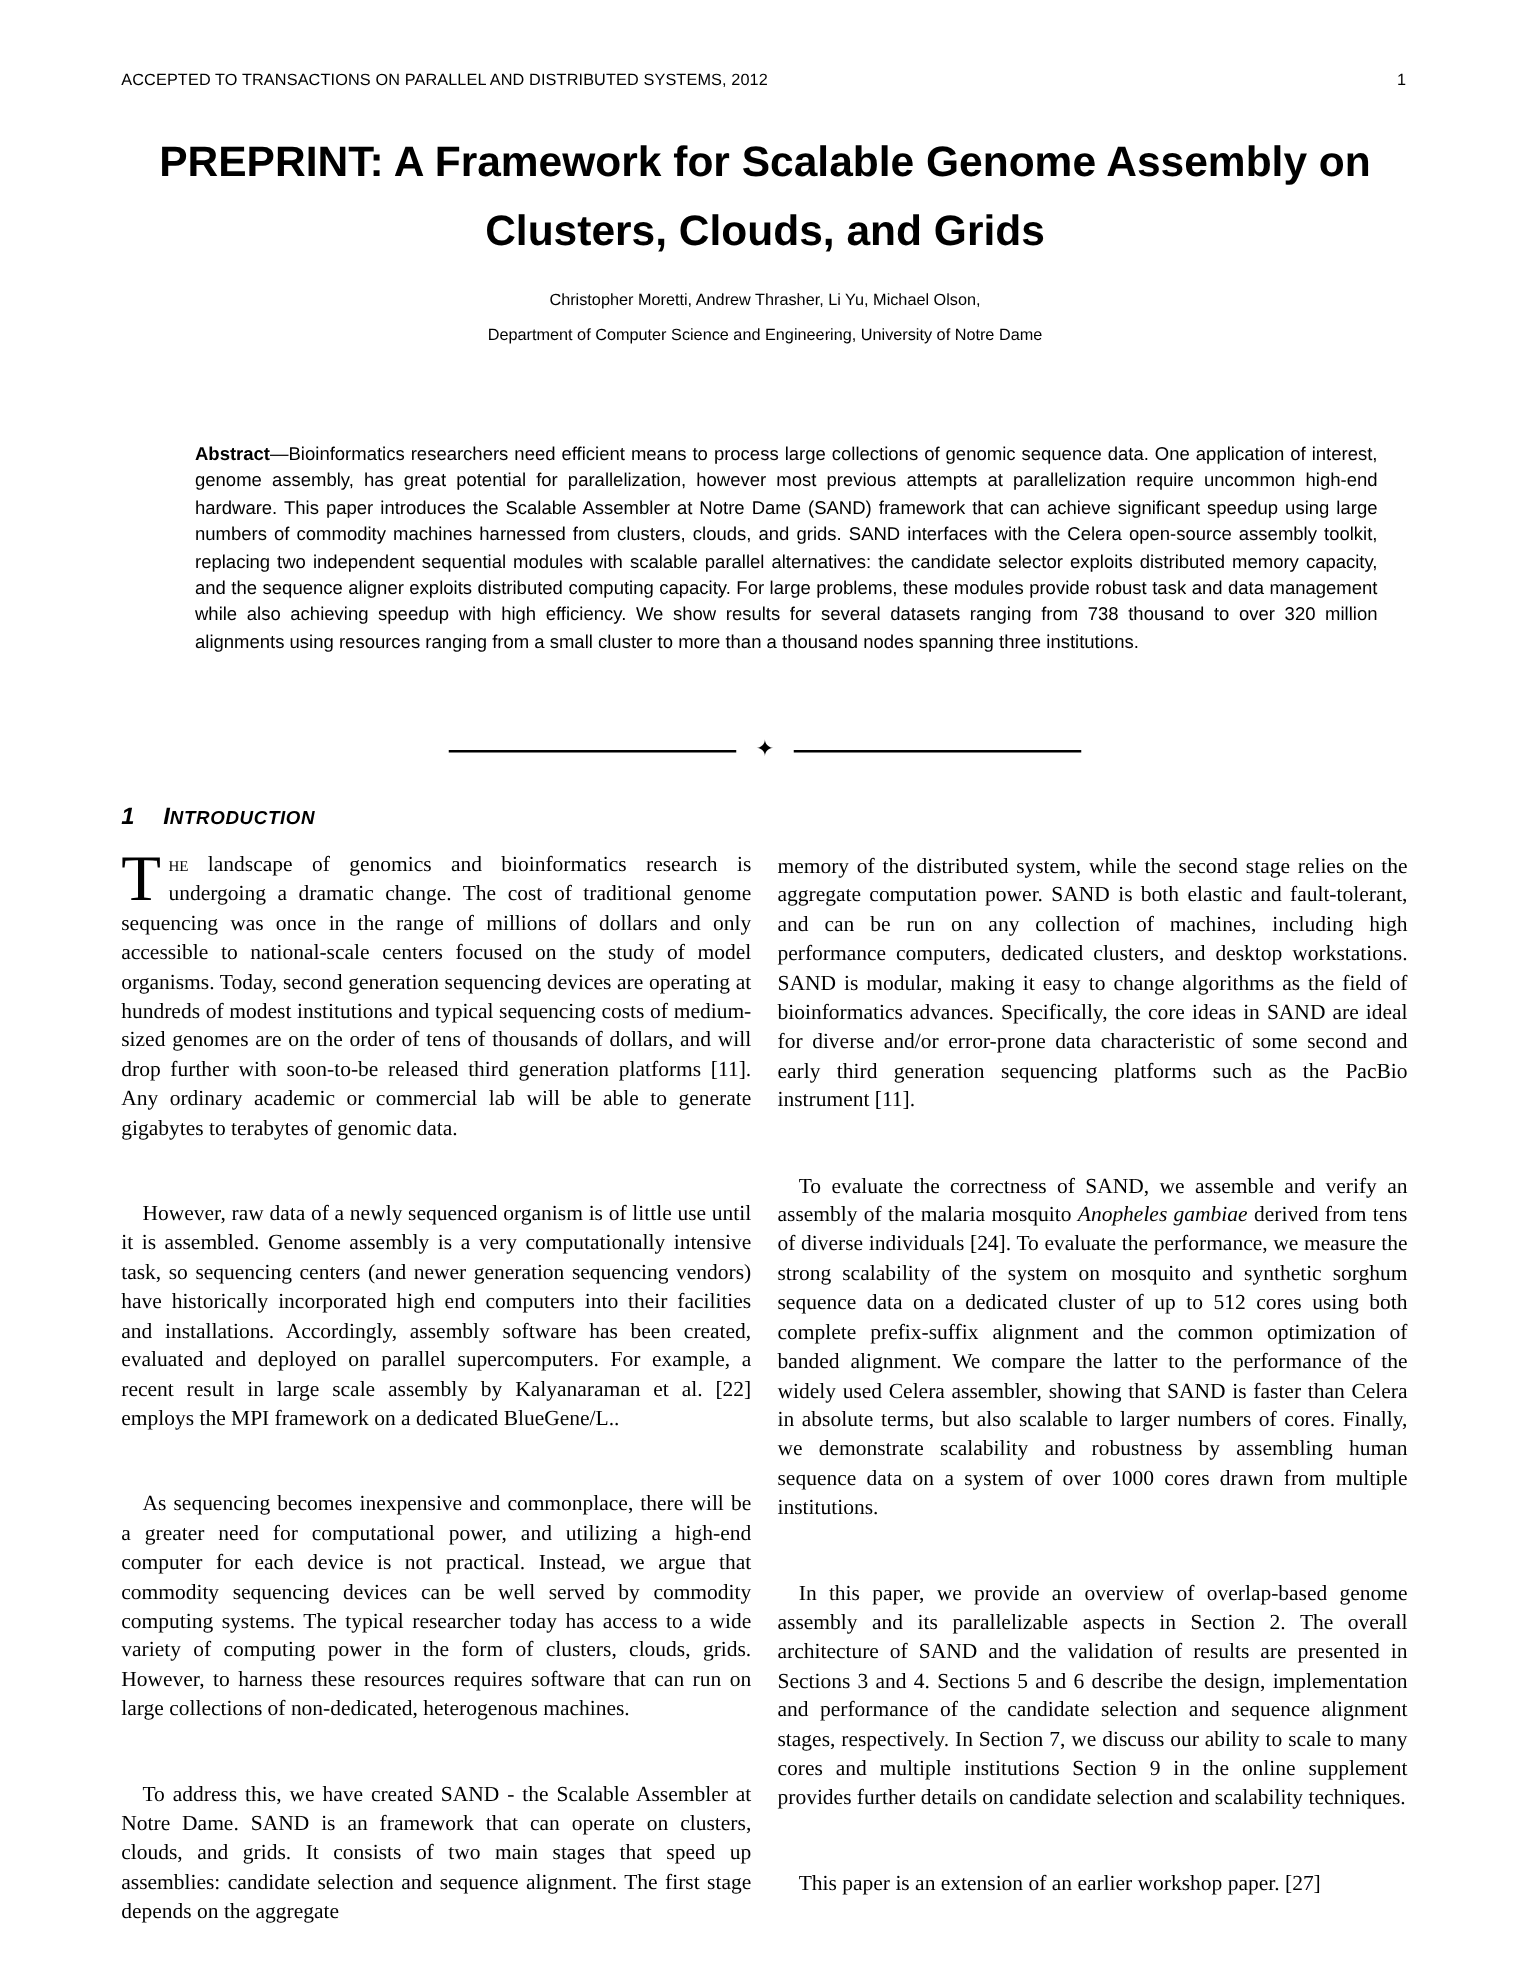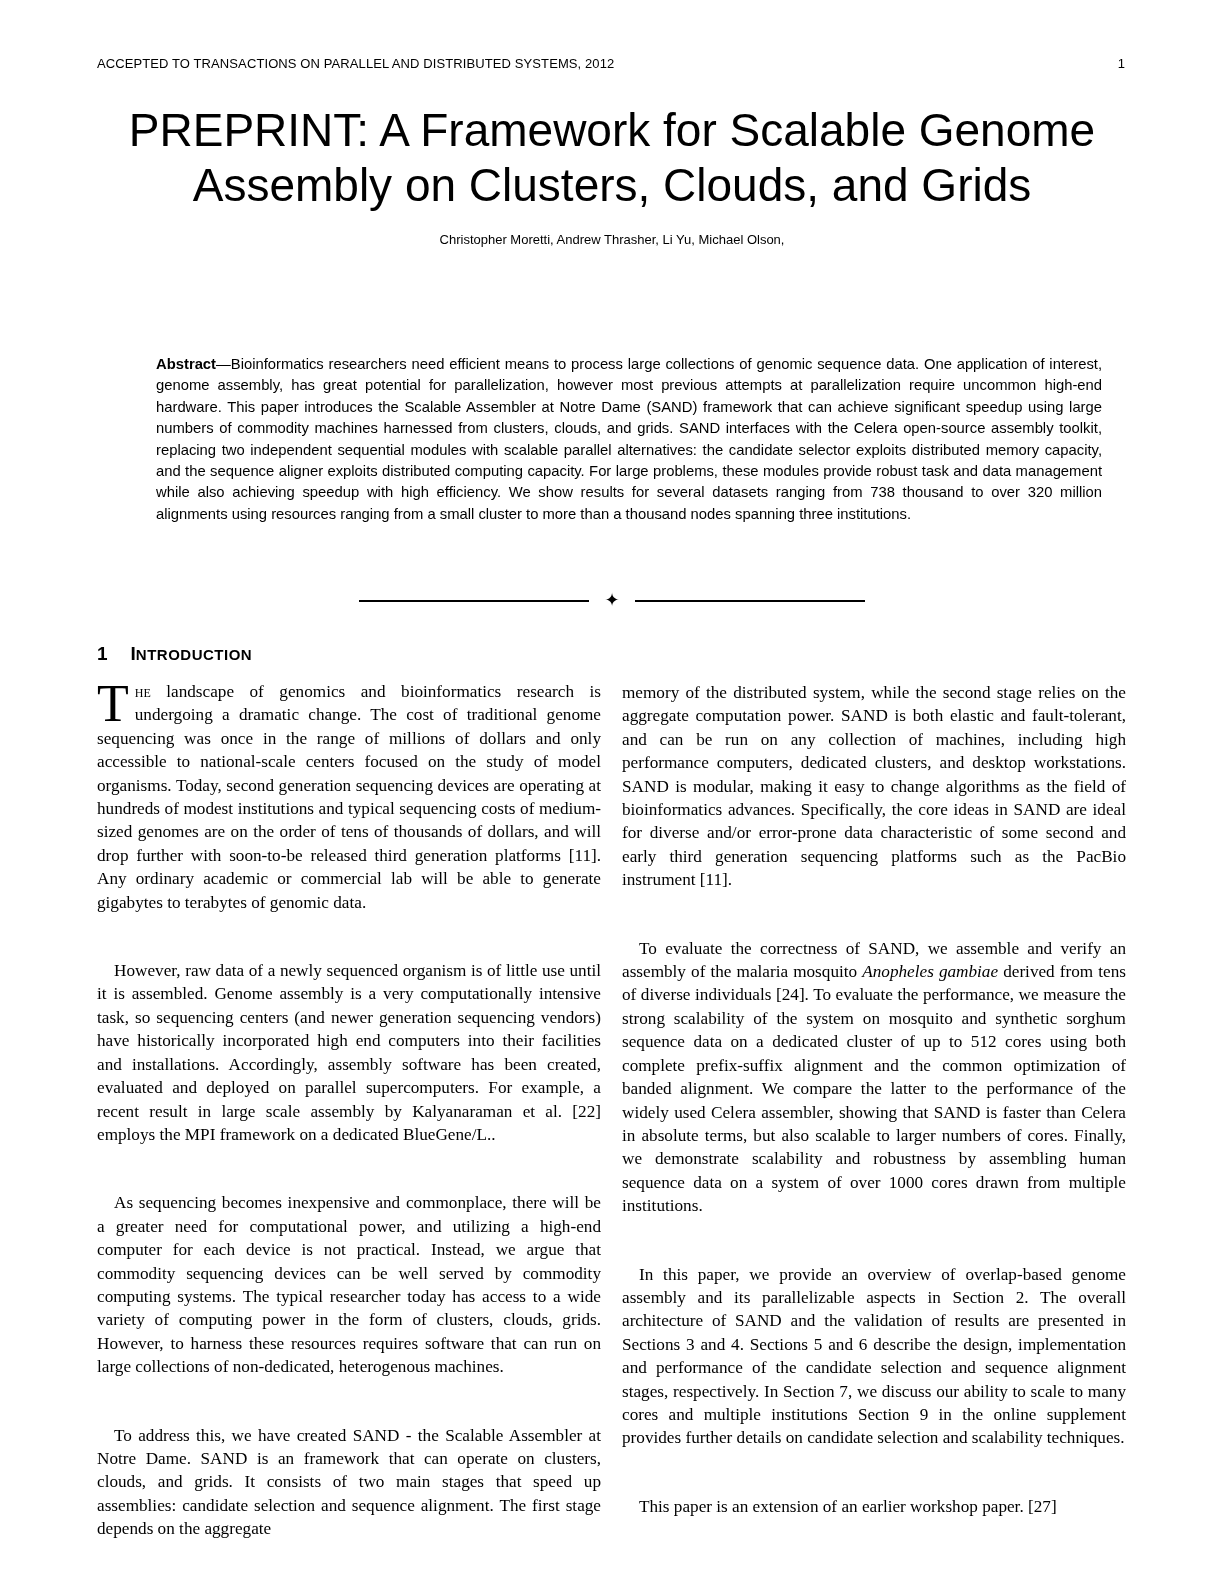--- a/index.html
+++ b/index.html
@@ -19,21 +19,21 @@
   }
 
   
   .title-block {
     position:absolute; top:103px; left:0; right:0;
     text-align:center;
     font-family:"Liberation Sans", sans-serif;
   }
   .paper-title {
     margin:0 auto; max-width:1030px;
-    font-size:46px; line-height:55px; font-weight:400;
+    font-size:34px; line-height:55px; font-weight:700;
   }
   .authors { margin-top:13px; font-size:13px; line-height:27.5px; }
 
   
   .abstract-block {
     position:absolute; top:354px; left:156px; width:946px;
     font-family:"Liberation Sans", sans-serif;
     font-size:14.8px; line-height:21.4px; text-align:justify;
   }
   .index-block {
@@ -61,21 +61,21 @@
   }
   .col {
     width:504px; flex:0 0 504px;
     font-size:17.2px; line-height:23.4px; text-align:justify;
   }
   .col-right { padding-top:40px; }
 
   .section-heading {
     margin:0 0 13px 0;
     font-family:"Liberation Sans", sans-serif; font-weight:bold;
-    font-size:19px; line-height:25px;
+    font-size:19px; line-height:25px;font-style:italic;
   }
   .sec-num { margin-right:23px; }
   .sec-rest { font-size:15px; letter-spacing:0.5px; }
 
   .col p { margin:0; }
   .col p.indent { text-indent:17px;margin-top:45px; }
 
   .dropcap {
     float:left;
     font-size:52px; line-height:41px;
@@ -91,20 +91,21 @@
 
   <div class="running-head">
     <span>ACCEPTED TO TRANSACTIONS ON PARALLEL AND DISTRIBUTED SYSTEMS, 2012</span>
     <span>1</span>
   </div>
 
   <div class="title-block">
     <h1 class="paper-title">PREPRINT: A Framework for Scalable Genome Assembly on Clusters, Clouds, and Grids</h1>
     <div class="authors">
       <div>Christopher Moretti, Andrew Thrasher, Li Yu, Michael Olson,</div>
+      <div>Department of Computer Science and Engineering, University of Notre Dame</div>
     </div>
   </div>
 
   <div class="abstract-block">
     <span class="blabel">Abstract</span><span>—Bioinformatics researchers need efficient means to process large collections of genomic sequence data. One application of interest, genome assembly, has great potential for parallelization, however most previous attempts at parallelization require uncommon high-end hardware. This paper introduces the Scalable Assembler at Notre Dame (SAND) framework that can achieve significant speedup using large numbers of commodity machines harnessed from clusters, clouds, and grids. SAND interfaces with the Celera open-source assembly toolkit, replacing two independent sequential modules with scalable parallel alternatives: the candidate selector exploits distributed memory capacity, and the sequence aligner exploits distributed computing capacity. For large problems, these modules provide robust task and data management while also achieving speedup with high efficiency. We show results for several datasets ranging from 738 thousand to over 320 million alignments using resources ranging from a small cluster to more than a thousand nodes spanning three institutions.</span>
   </div>
 
 
   <div class="divider">
     <span class="line"></span>

